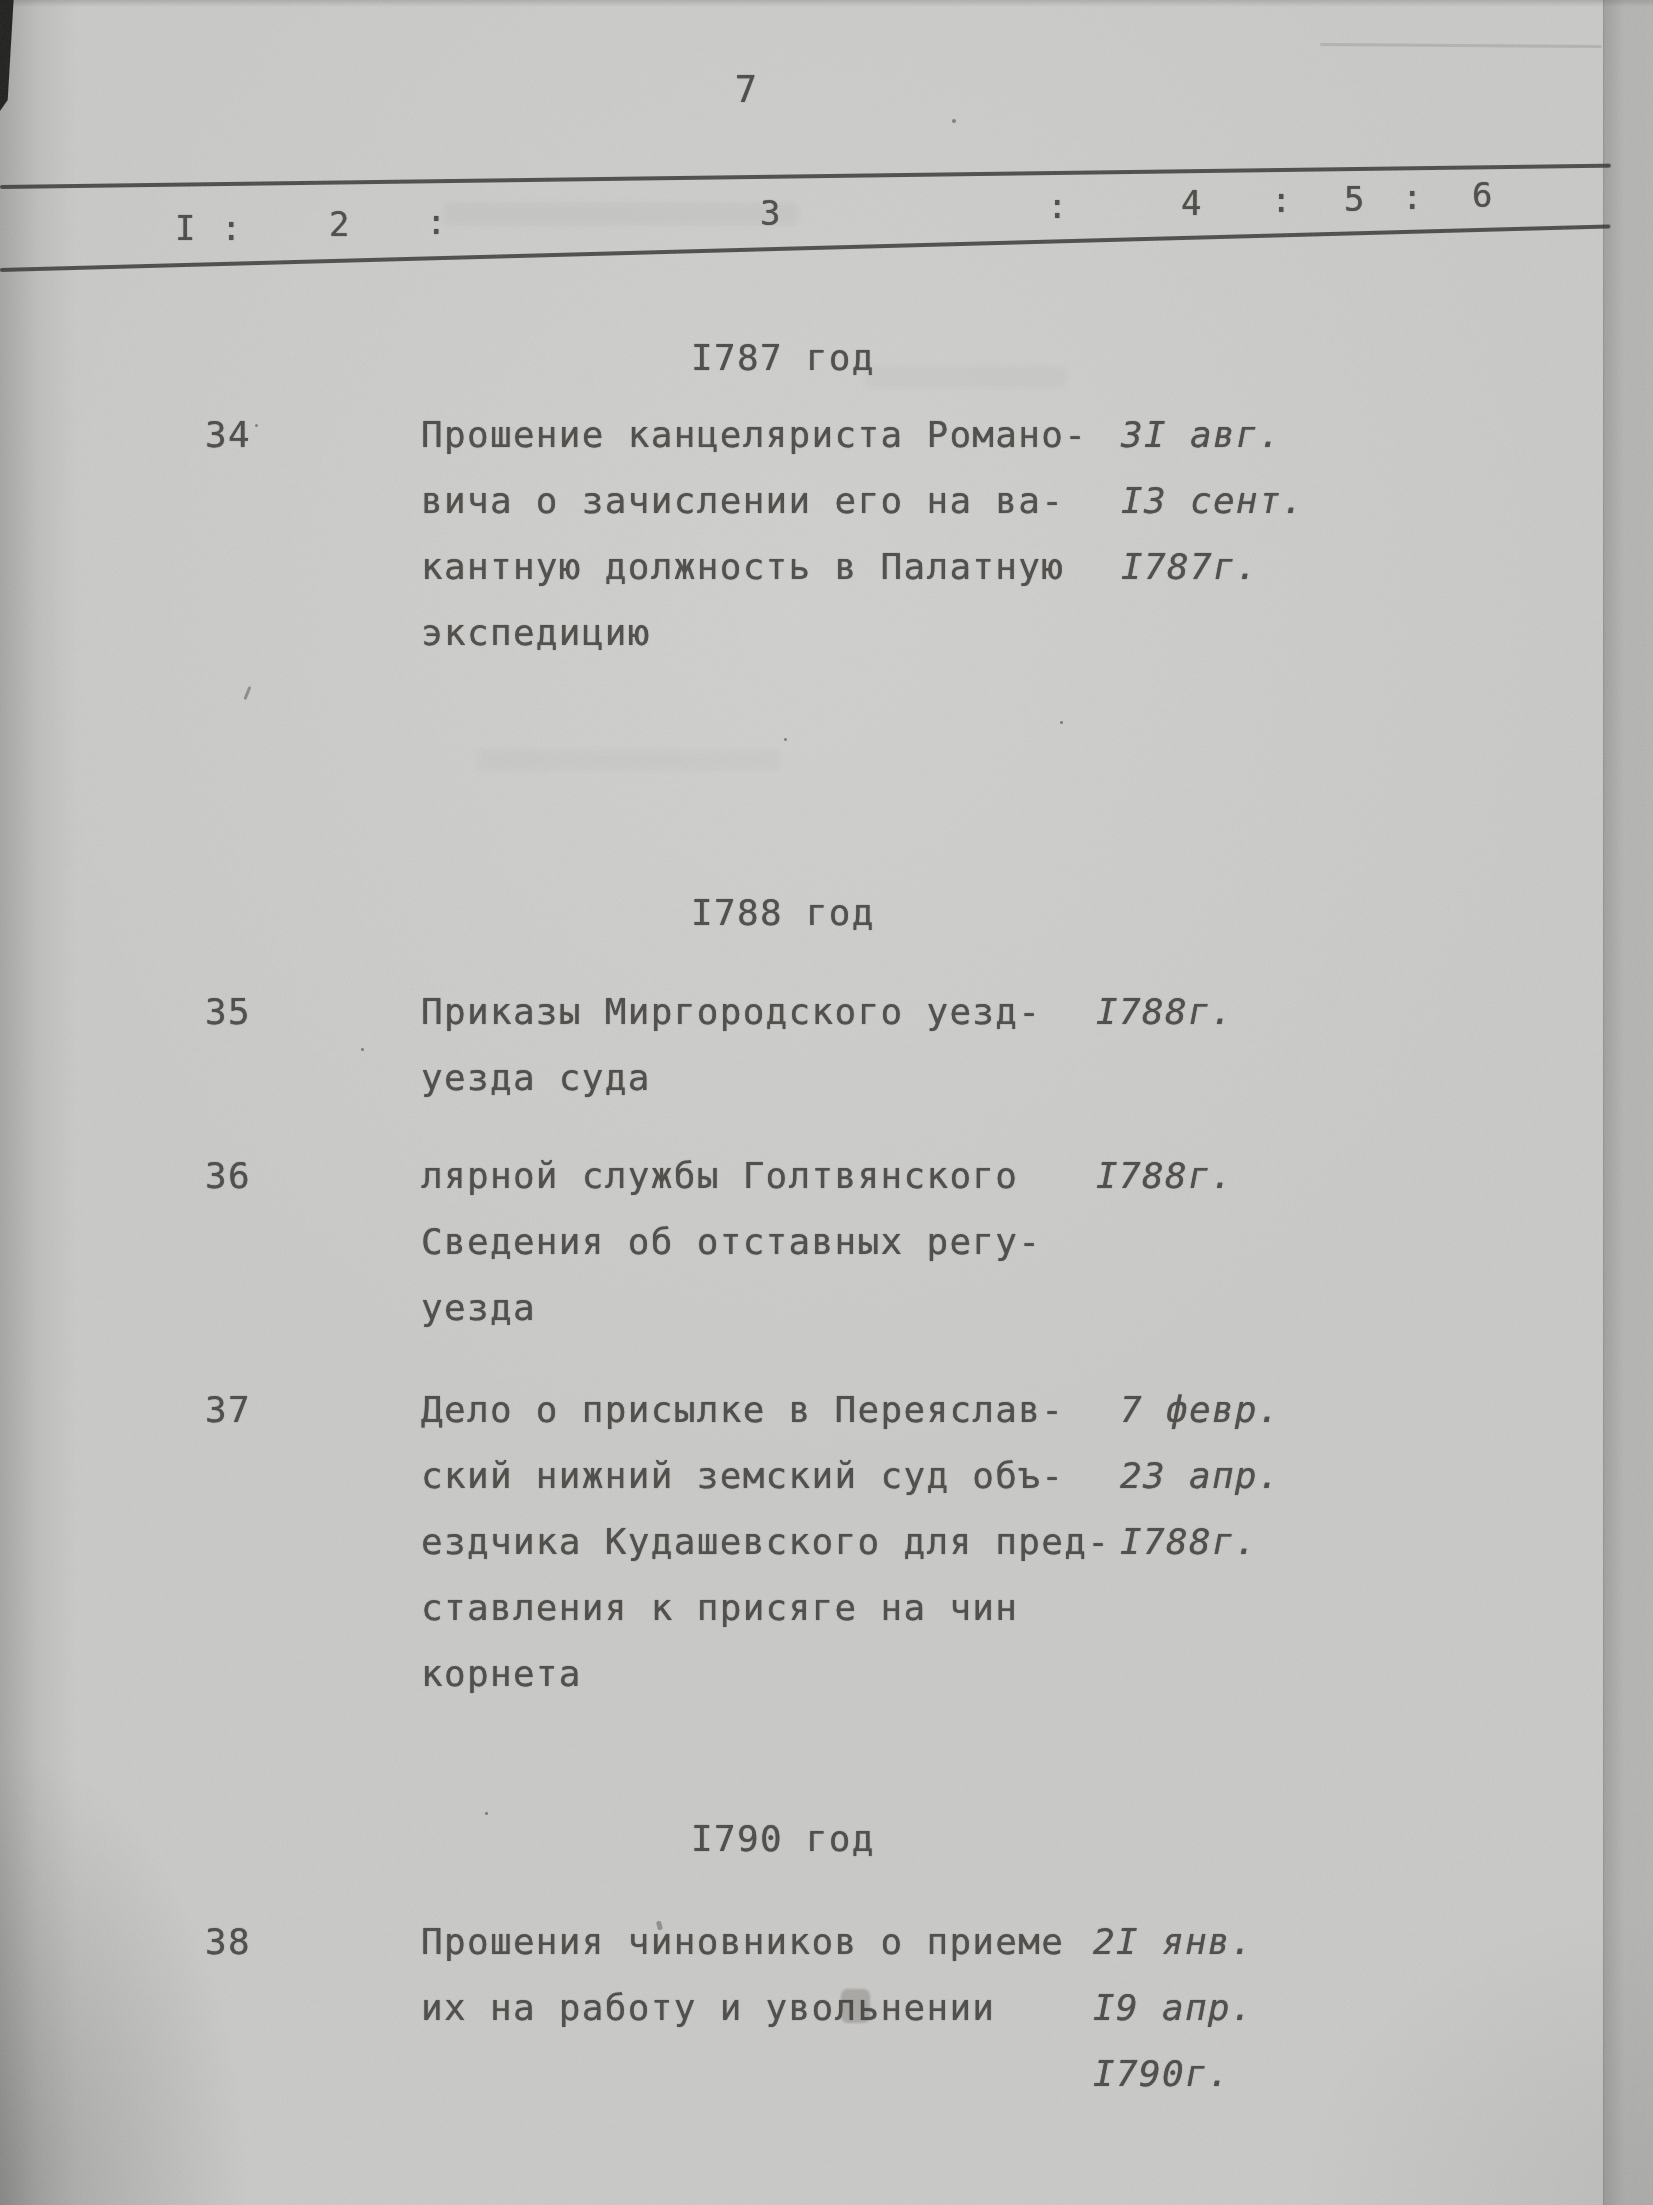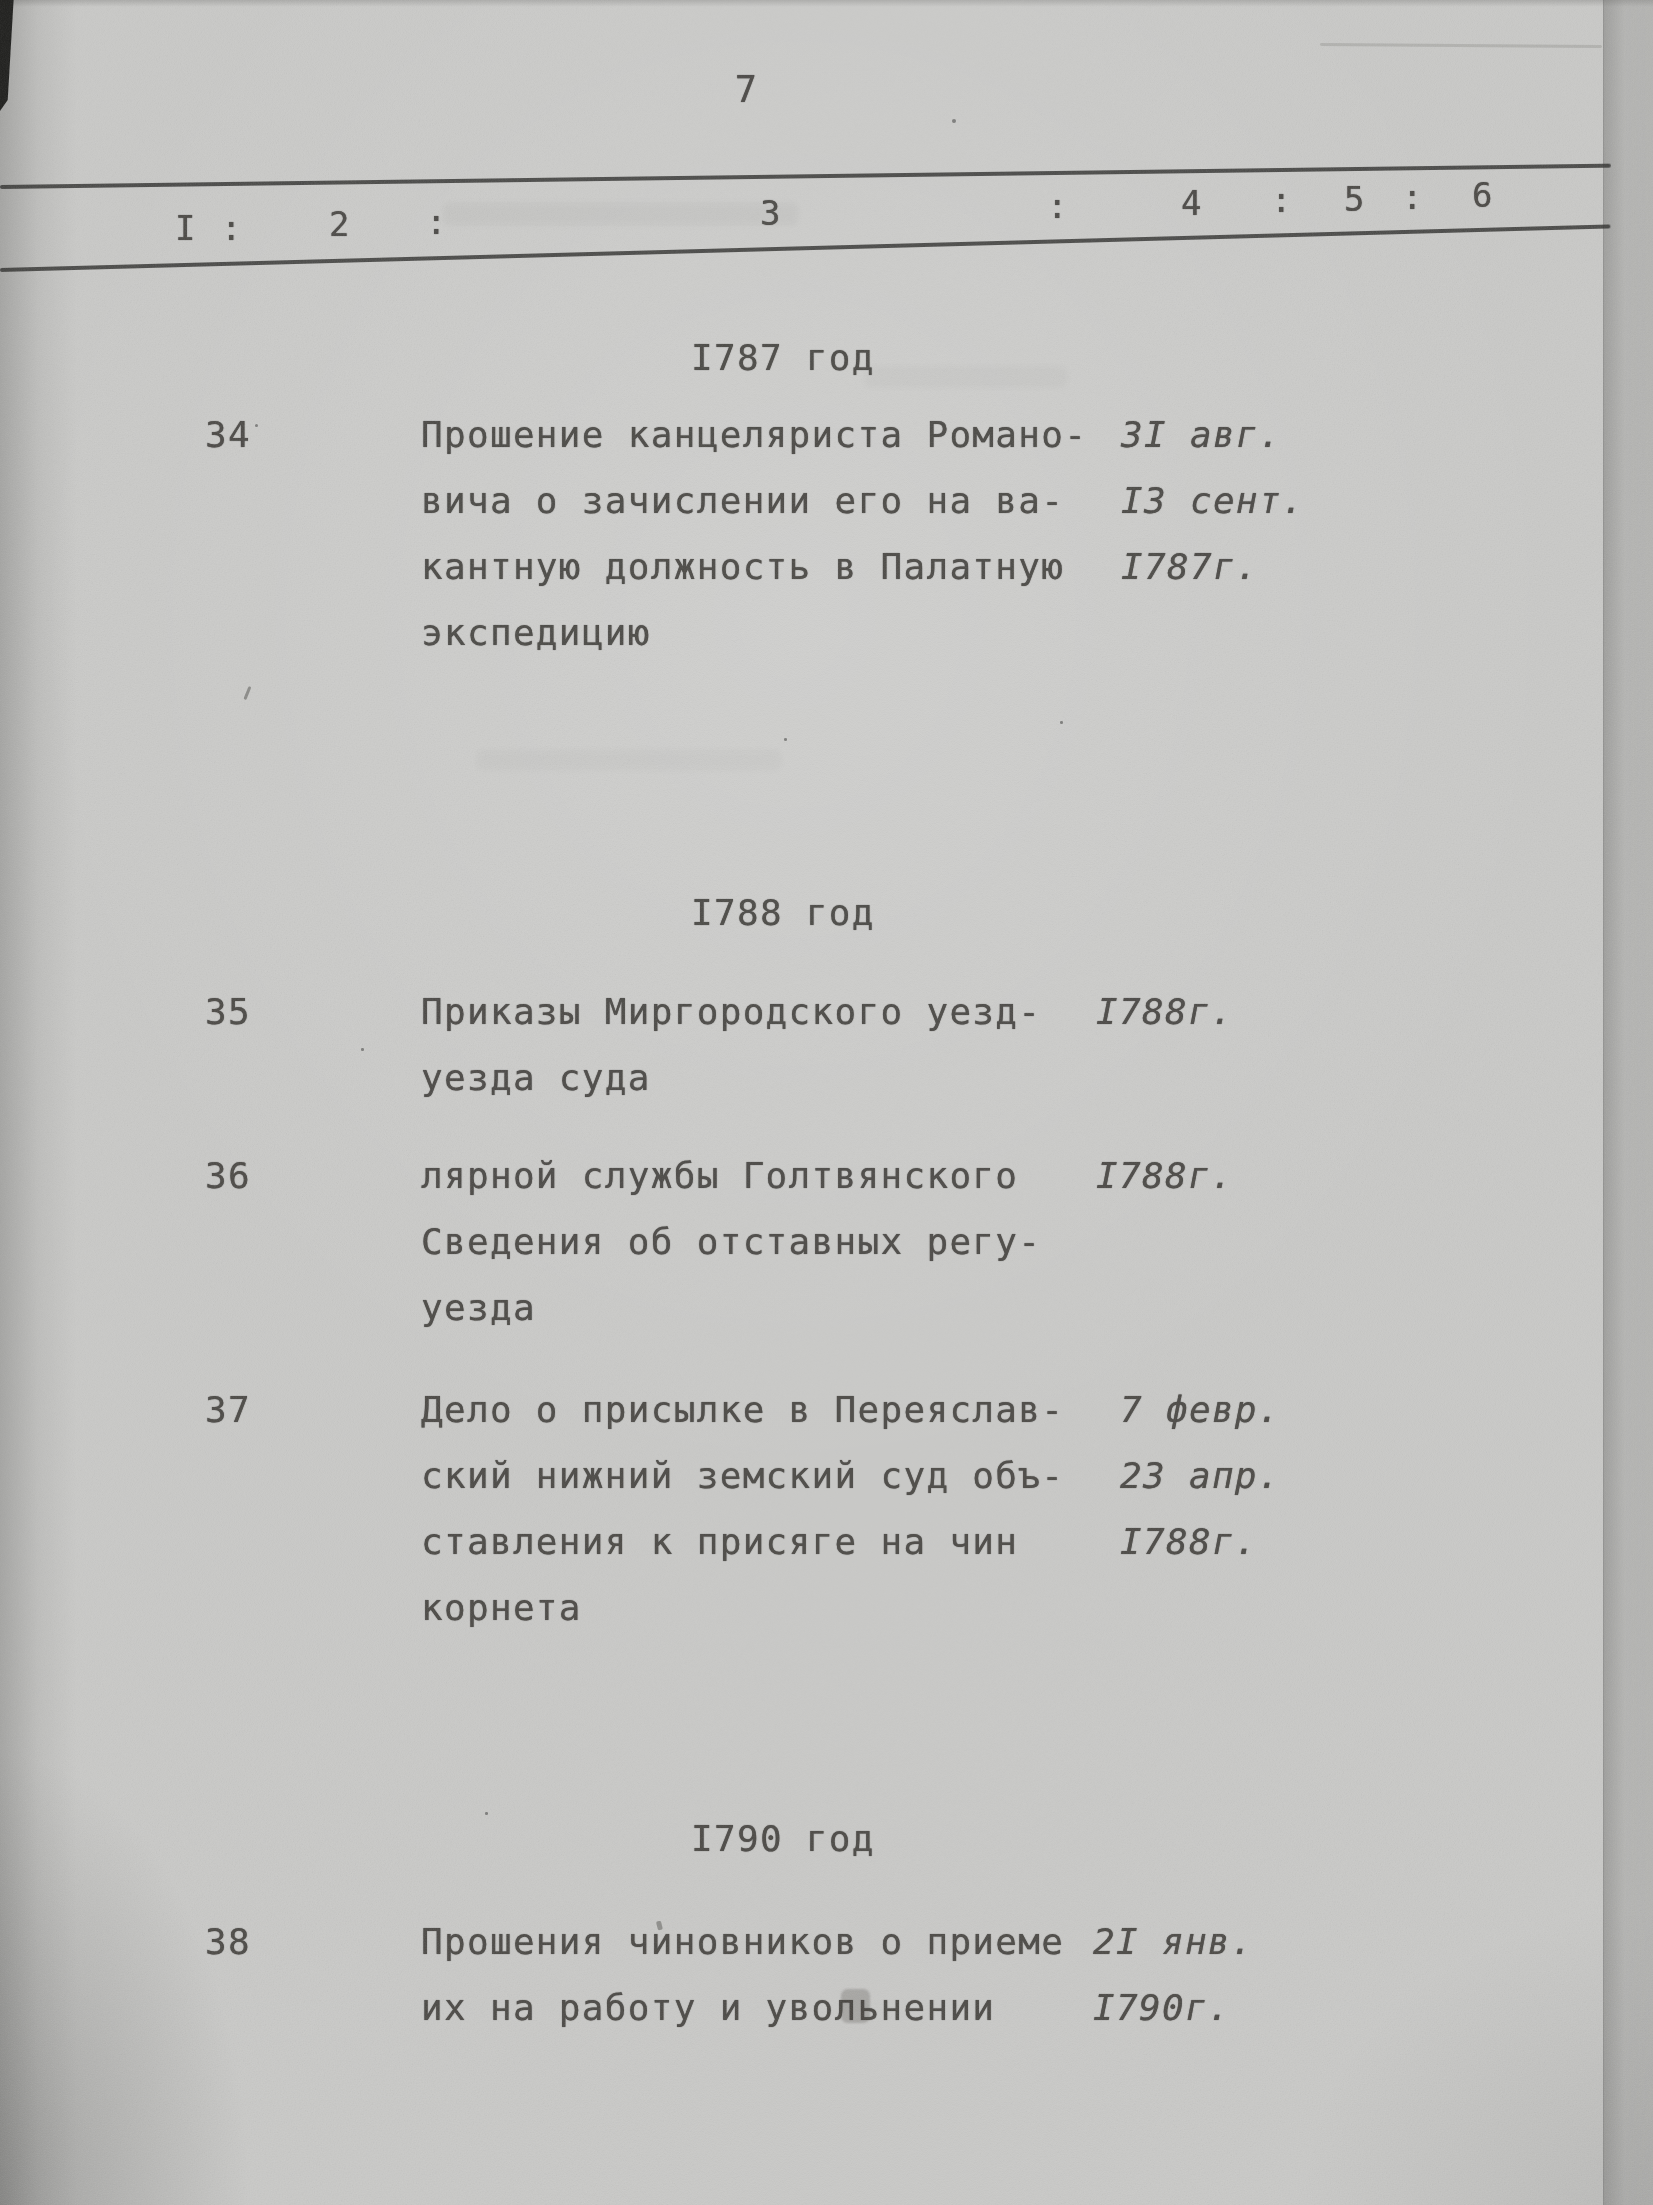--- a/index.html
+++ b/index.html
@@ -134,40 +134,42 @@
     <div class="dates" style="left:1096px">
       <div class="ln tw">I788г.</div>
     </div>
   </div>
 
   <div class="entry" style="top:1377px">
     <div class="num tw">37</div>
     <div class="desc">
       <div class="ln tw">Дело о присылке в Переяслав-</div>
       <div class="ln tw">ский нижний земский суд объ-</div>
+      <div class="ln tw">ездчика Кудашевского для пред-</div>
       <div class="ln tw">ставления к присяге на чин</div>
       <div class="ln tw">корнета</div>
     </div>
     <div class="dates" style="left:1120px">
       <div class="ln tw">7 февр.</div>
       <div class="ln tw">23 апр.</div>
       <div class="ln tw">I788г.</div>
     </div>
   </div>
 
   <div class="heading tw" style="top:1817px">I790 год</div>
 
   <div class="entry" style="top:1909px">
     <div class="num tw">38</div>
     <div class="desc">
       <div class="ln tw">Прошения чиновников о приеме</div>
       <div class="ln tw">их на работу и увольнении</div>
     </div>
     <div class="dates" style="left:1093px">
       <div class="ln tw">2I янв.</div>
+      <div class="ln tw">I9 апр.</div>
       <div class="ln tw">I790г.</div>
     </div>
   </div>
 
   <div class="ghost" style="left:442px;top:202px;width:357px;height:24px;opacity:0.05"></div>
   <div class="ghost" style="left:864px;top:366px;width:204px;height:22px;opacity:0.04"></div>
   <div class="ghost" style="left:476px;top:749px;width:306px;height:22px;opacity:0.035"></div>
   <div class="blot"></div>
   <div class="tick" style="left:657px;top:1921px"></div>
   <div class="slash" style="left:246px;top:686px"></div>

